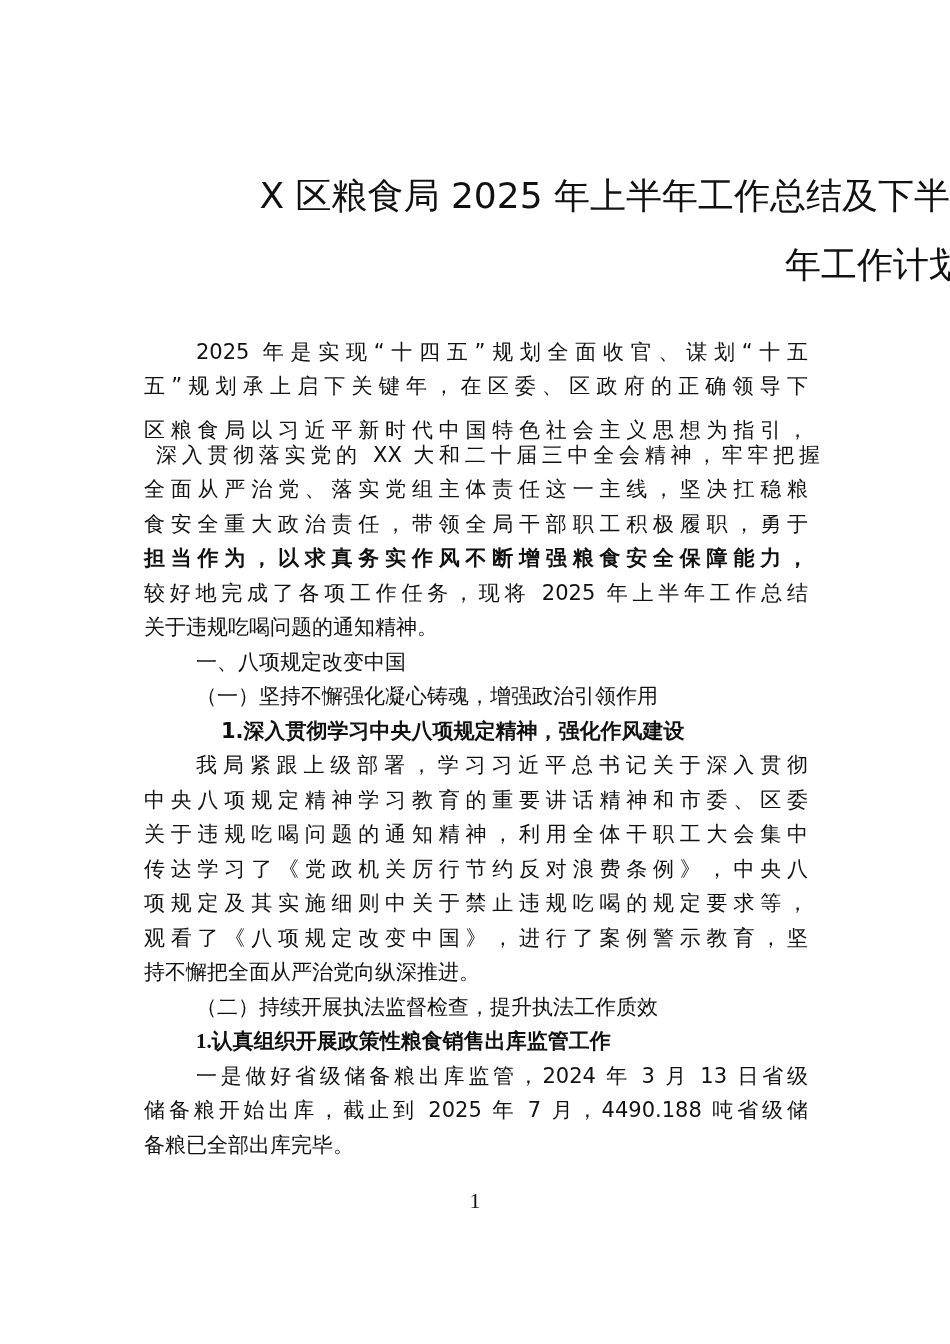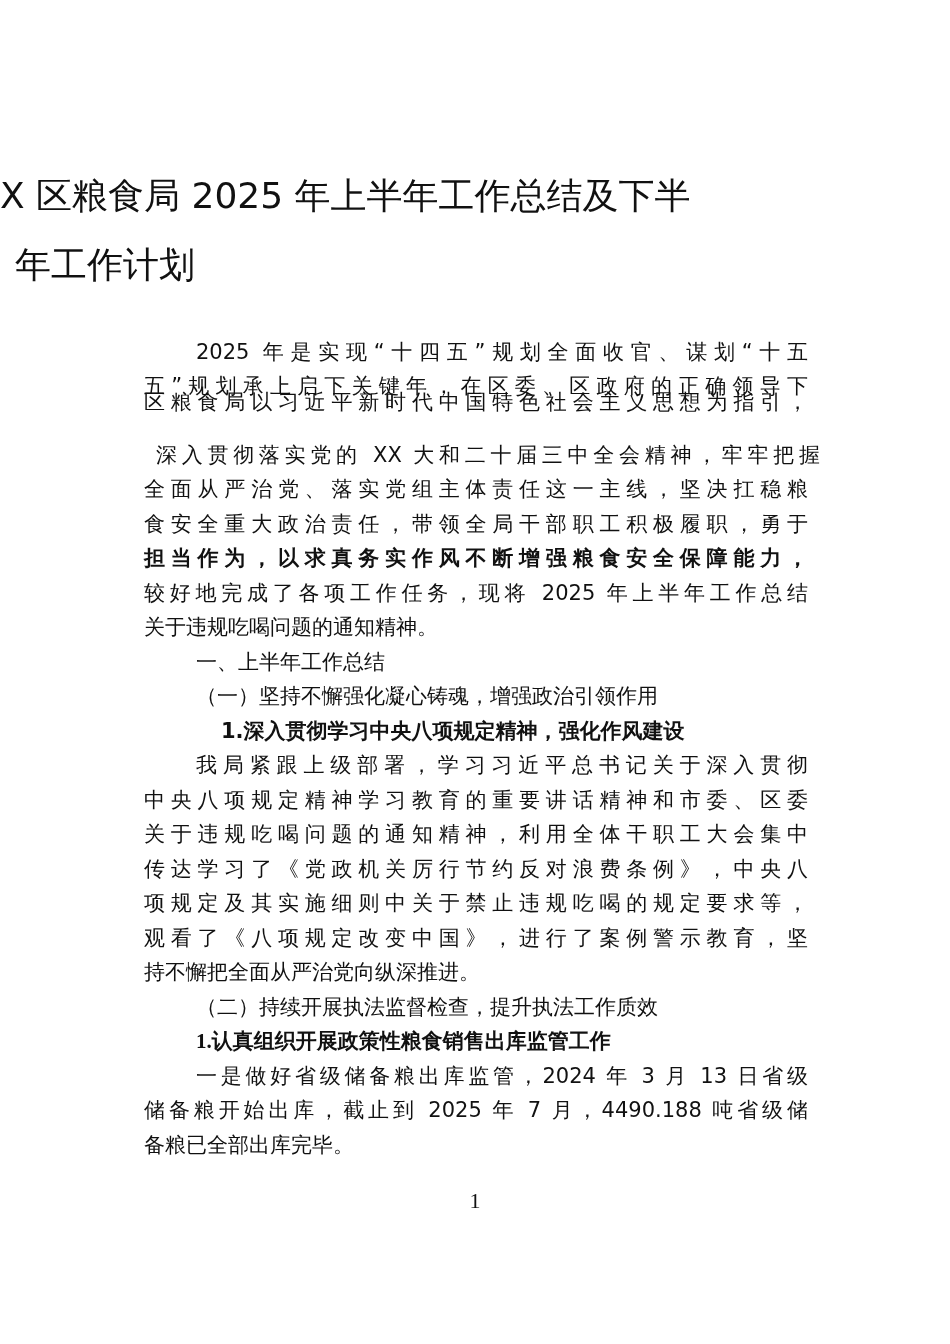--- a/index.html
+++ b/index.html
@@ -1,49 +1,49 @@
 <!DOCTYPE html>
 <html><head>
 <meta charset="utf-8">
 <style>
   html, body { margin: 0; padding: 0; background: #ffffff; }
   body { width: 950px; height: 1344px; position: relative; overflow: hidden;
          font-family: "DejaVu Sans", "Liberation Sans", sans-serif; color: #111; }
   .page { position: absolute; left: 0; top: 0; width: 950px; height: 1344px; background: #fff; }
-  .title-line { position: absolute; left: 0; width: 950px; text-align: left;
+  .title-line { position: absolute; left: 0; width: 950px; text-align: right;
                 font-size: 36px; line-height: 44px; white-space: nowrap; letter-spacing: 0px; }
   .line { position: absolute; left: 144px; width: 664px; font-size: 21px; line-height: 34px;
           white-space: nowrap; text-align: justify; text-align-last: justify; letter-spacing: 0px; }
   .line.last { text-align-last: left; }
   .indent { left: 196px; width: 612px; }
   .bold { font-weight: bold; }
   .page-number { position: absolute; left: 0; width: 950px; top: 1186px; text-align: center;
                  font-family: "Liberation Serif", serif; font-size: 22px; line-height: 30px; }
 </style>
 </head>
 <body>
 
 <div class="page">
 
   <div class="title-line" style="top:174px;">X 区粮食局 2025 年上半年工作总结及下半</div>
   <div class="title-line" style="top:243px;margin-left:15px;">年工作计划</div>
 
   <div>
     <div class="line indent" style="top:335px;">2025 年是实现“十四五”规划全面收官、谋划“十五</div>
     <div class="line" style="top:369px;">五”规划承上启下关键年，在区委、区政府的正确领导下</div>
-    <div class="line" style="top:385px;">区粮食局以习近平新时代中国特色社会主义思想为指引，</div>
+    <div class="line" style="top:413px;">区粮食局以习近平新时代中国特色社会主义思想为指引，</div>
     <div class="line" style="top:438px;margin-left:12px;">深入贯彻落实党的 XX 大和二十届三中全会精神，牢牢把握</div>
     <div class="line" style="top:472px;">全面从严治党、落实党组主体责任这一主线，坚决扛稳粮</div>
     <div class="line" style="top:507px;">食安全重大政治责任，带领全局干部职工积极履职，勇于</div>
     <div class="line" style="top:541px;font-weight:bold;">担当作为，以求真务实作风不断增强粮食安全保障能力，</div>
     <div class="line" style="top:576px;">较好地完成了各项工作任务，现将 2025 年上半年工作总结</div>
     <div class="line last" style="top:610px;">关于违规吃喝问题的通知精神。</div>
   </div>
 
-  <div class="line indent last" style="top:645px;">一、上半年工作总结</div>
+  <div class="line indent last" style="top:645px;">一、八项规定改变中国</div>
   <div class="line indent last" style="top:679px;">（一）坚持不懈强化凝心铸魂，增强政治引领作用</div>
   <div class="line indent last bold" style="top:714px;margin-left:25px;">1.深入贯彻学习中央八项规定精神，强化作风建设</div>
 
   <div>
     <div class="line indent" style="top:748px;">我局紧跟上级部署，学习习近平总书记关于深入贯彻</div>
     <div class="line" style="top:783px;">中央八项规定精神学习教育的重要讲话精神和市委、区委</div>
     <div class="line" style="top:817px;">关于违规吃喝问题的通知精神，利用全体干职工大会集中</div>
     <div class="line" style="top:852px;">传达学习了《党政机关厉行节约反对浪费条例》，中央八</div>
     <div class="line" style="top:886px;">项规定及其实施细则中关于禁止违规吃喝的规定要求等，</div>
     <div class="line" style="top:921px;">观看了《八项规定改变中国》，进行了案例警示教育，坚</div>

